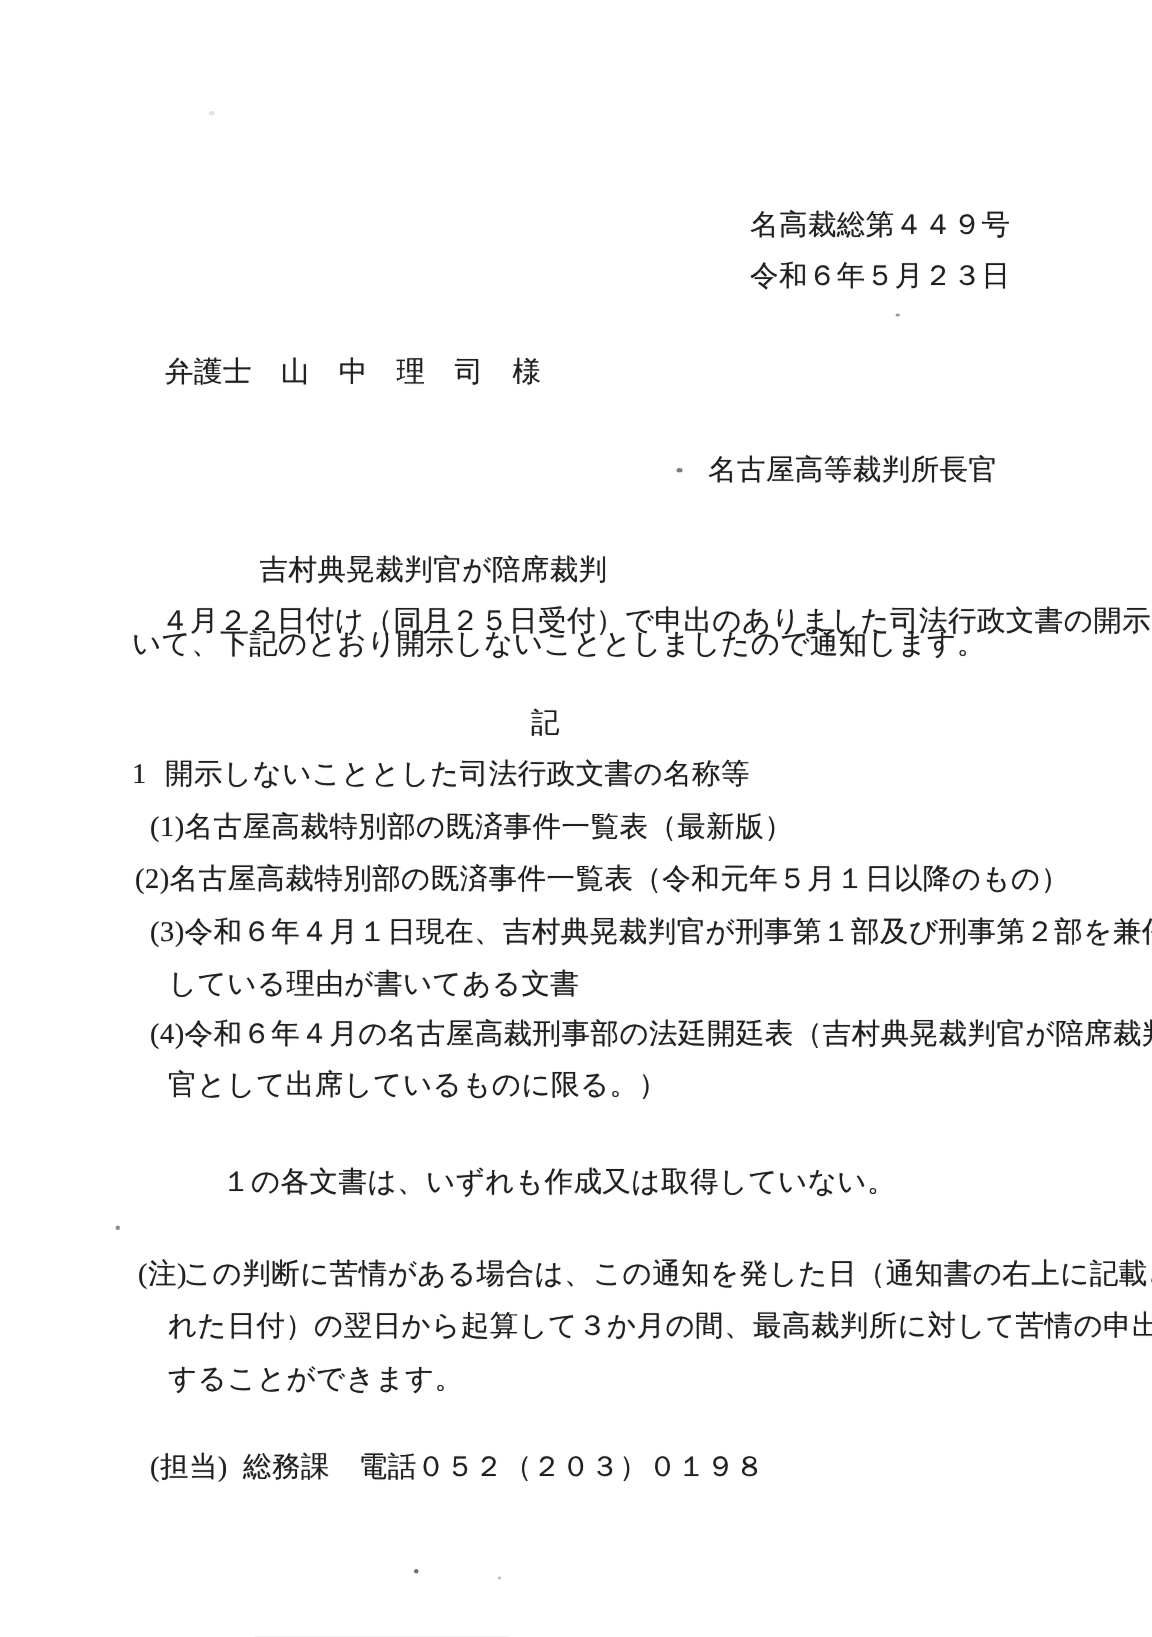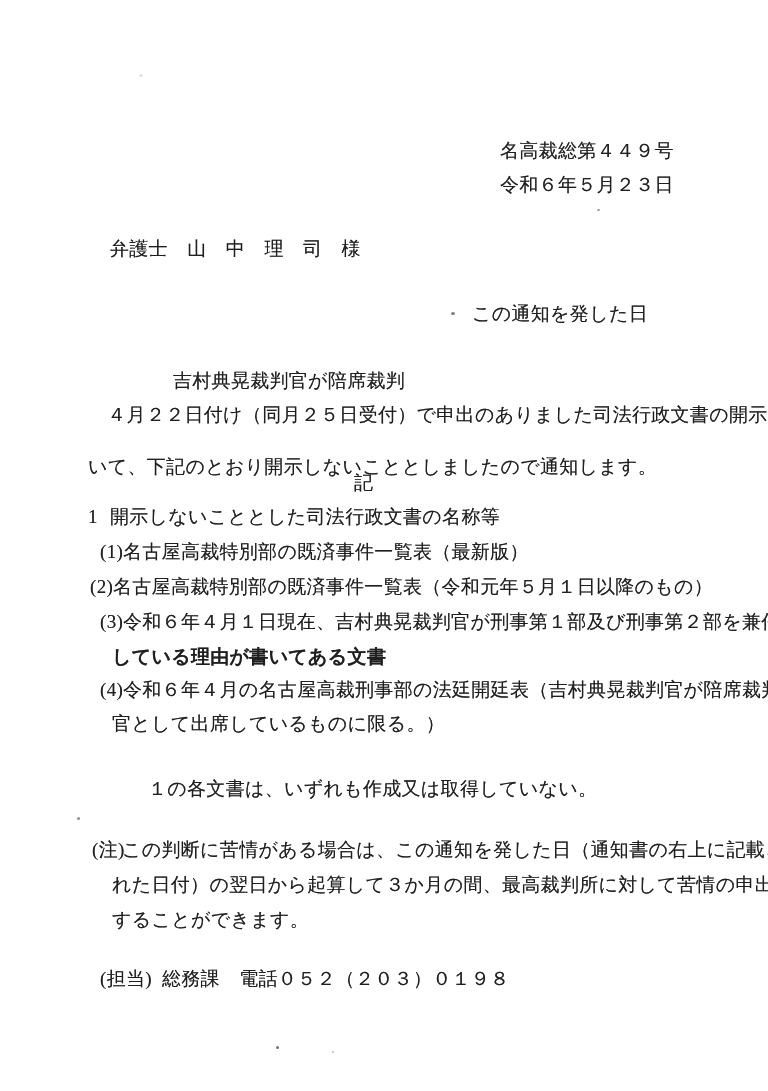--- a/index.html
+++ b/index.html
@@ -36,45 +36,45 @@
 </head>
 <body>
 
 <div class="page">
 
   <div class="line" style="left:500px; top:140px;">名高裁総第４４９号</div>
   <div class="line" style="left:500px; top:174px;">令和６年５月２３日</div>
 
   <div class="line" style="left:110px; top:238px;">弁護士　山　中　理　司　様</div>
 
-  <div class="line" style="left:472px; top:303px;">この通知を発した日</div>
+  <div class="line" style="left:472px; top:303px;">名古屋高等裁判所長官</div>
 
   <div class="line" style="left:173px; top:370px;">吉村典晃裁判官が陪席裁判</div>
 
   <div class="line" style="left:88px; top:404px;">　４月２２日付け（同月２５日受付）で申出のありました司法行政文書の開示につ</div>
-  <div class="line" style="left:88px; top:456px;">いて、下記のとおり開示しないこととしましたので通知します。</div>
+  <div class="line" style="left:88px; top:419px;">いて、下記のとおり開示しないこととしましたので通知します。</div>
 
   <div class="line" style="left:354px; top:472px;">記</div>
 
   <div class="line" style="left:88px; top:506px;">
     <span class="marker m-sec">1</span><span>開示しないこととした司法行政文書の名称等</span>
   </div>
 
   <div class="line" style="left:100px; top:541px;">
     <span class="marker m-item">(1)</span><span>名古屋高裁特別部の既済事件一覧表（最新版）</span>
   </div>
 
   <div class="line" style="left:90px; top:576px;">
     <span class="marker m-item">(2)</span><span>名古屋高裁特別部の既済事件一覧表（令和元年５月１日以降のもの）</span>
   </div>
 
   <div class="line" style="left:100px; top:611px;">
     <span class="marker m-item">(3)</span><span>令和６年４月１日現在、吉村典晃裁判官が刑事第１部及び刑事第２部を兼任</span>
   </div>
-  <div class="line" style="left:112px; top:646px;font-weight:bold;">している理由が書いてある文書</div>
+  <div class="line" style="left:112px; top:646px;">している理由が書いてある文書</div>
 
   <div class="line" style="left:100px; top:679px;">
     <span class="marker m-item">(4)</span><span>令和６年４月の名古屋高裁刑事部の法廷開廷表（吉村典晃裁判官が陪席裁判</span>
   </div>
   <div class="line" style="left:112px; top:713px;">官として出席しているものに限る。）</div>
 
   <div class="line" style="left:112px; top:778px;margin-left:36px;">１の各文書は、いずれも作成又は取得していない。</div>
 
   <div class="line" style="left:92px; top:839px;">
     <span class="marker m-note">(注)</span><span>この判断に苦情がある場合は、この通知を発した日（通知書の右上に記載さ</span>

